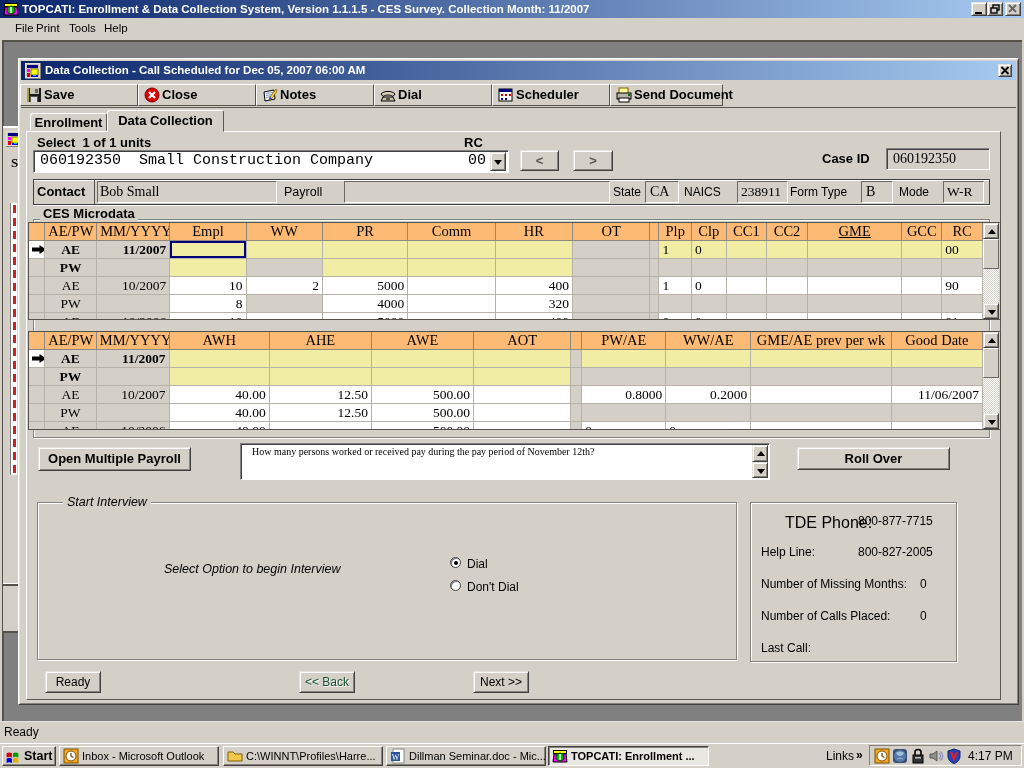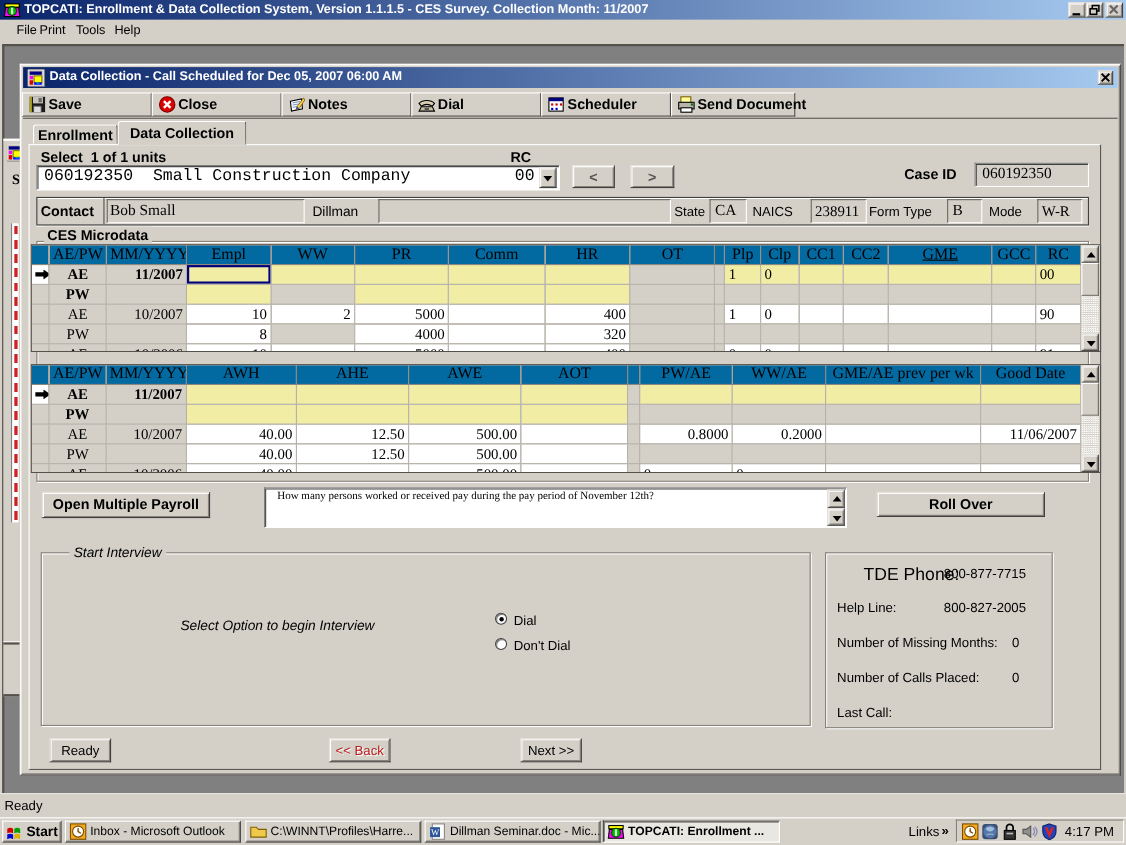--- a/index.html
+++ b/index.html
@@ -10,21 +10,21 @@
 .mono { font-family:"Liberation Mono", monospace; }
 .raised { border:1px solid; border-color:#ffffff #6c685f #6c685f #ffffff; background:#d4d0c8; }
 .btn3d { background:#d4d0c8; border:1px solid; border-color:#e6e3de #404040 #404040 #e6e3de;
   box-shadow: inset 1px 1px 0 #ffffff, inset -1px -1px 0 #87837b; }
 .sunk { border:1px solid; border-color:#808080 #ffffff #ffffff #808080;
   box-shadow: inset 1px 1px 0 #404040; }
 .etch { border:1px solid #87837b; box-shadow: inset 1px 1px 0 #fff, 1px 1px 0 #fff; }
 table { border-collapse:collapse; table-layout:fixed; }
 td { overflow:hidden; white-space:nowrap; font-family:"Liberation Serif",serif;
   height:18px; padding:0 3px; border:1px solid #b6b2aa; font-size:13.5px; }
-td.hd { background:#0369a1; text-align:center; border:1px solid #8c887f; font-size:14.5px; height:17px;}
+td.hd { background:#fdba74; text-align:center; border:1px solid #8c887f; font-size:14.5px; height:17px;}
 td.F { background:#d4d0c8; } td.Y { background:#f1eda5; } td.W { background:#ffffff; }
 td.r { text-align:right; } td.c { text-align:center; } td.bb { font-weight:bold; }
 .scrl { position:absolute; background:#d4d0c8; border:1px solid; border-color:#e8e5e0 #404040 #404040 #e8e5e0; box-shadow: inset 1px 1px 0 #fff, inset -1px -1px 0 #87837b;
   text-align:center; }
 .hatch { background-image: conic-gradient(#fff 0 25%, #d4d0c8 0 50%, #fff 0 75%, #d4d0c8 0); background-size:2px 2px; }
 .tbtn { position:absolute; top:746px; height:20px; background:#d4d0c8; border:1px solid;
   border-color:#ffffff #404040 #404040 #ffffff; box-shadow: inset -1px -1px 0 #87837b;
   display:flex; align-items:center; padding-left:3px; font-size:11px; white-space:nowrap; overflow:hidden;}
 .tbtn svg { margin-right:3px; flex:none;}
 </style></head><body>
@@ -162,21 +162,21 @@
 <div class="abs btn3d" style="left:520px;top:150px;width:39px;height:21px;text-align:center;line-height:19px;color:#555;font-size:13px;font-weight:bold;">&lt;</div>
 <div class="abs btn3d" style="left:573px;top:150px;width:40px;height:21px;text-align:center;line-height:19px;color:#555;font-size:13px;font-weight:bold;">&gt;</div>
 <div class="abs b" style="left:822px;top:151px;font-size:13px;">Case ID</div>
 <div class="abs sunk" style="left:886px;top:148px;width:104px;height:22px;"></div>
 <div class="abs serif" style="left:893px;top:151px;font-size:14px;">060192350</div>
 <div class="abs" style="left:33px;top:179px;width:957px;height:26px;background:#d4d0c8;border:1px solid #404040;box-shadow:0 1px 0 #fff, inset 0 1px 0 #fff;"></div>
 <div class="abs b" style="left:37px;top:184px;font-size:13px;">Contact</div>
 <div class="abs" style="left:94px;top:180px;width:1px;height:24px;background:#55524c;"></div>
 <div class="abs" style="left:97px;top:181px;width:180px;height:22px;background:#d4d0c8;border:1px solid;border-color:#6c685f #ffffff #ffffff #6c685f;"></div>
 <div class="abs serif" style="left:100px;top:184px;font-size:14px;">Bob Small</div>
-<div class="abs" style="left:284px;top:185px;font-size:12.5px;">Dillman</div>
+<div class="abs" style="left:284px;top:185px;font-size:12.5px;">Payroll</div>
 <div class="abs" style="left:344px;top:181px;width:266px;height:22px;background:#d4d0c8;border:1px solid;border-color:#6c685f #ffffff #ffffff #6c685f;"></div>
 <div class="abs" style="left:613px;top:185px;font-size:12px;">State</div>
 <div class="abs" style="left:645px;top:181px;width:34px;height:22px;background:#d4d0c8;border:1px solid;border-color:#6c685f #ffffff #ffffff #6c685f;"></div>
 <div class="abs serif" style="left:650px;top:184px;font-size:14px;text-align:right;">CA</div>
 <div class="abs" style="left:684px;top:185px;font-size:12px;">NAICS</div>
 <div class="abs" style="left:737px;top:181px;width:51px;height:22px;background:#d4d0c8;border:1px solid;border-color:#6c685f #ffffff #ffffff #6c685f;"></div>
 <div class="abs serif" style="left:741px;top:184px;font-size:13.5px;">238911</div>
 <div class="abs" style="left:790px;top:185px;font-size:12px;">Form Type</div>
 <div class="abs" style="left:861px;top:181px;width:32px;height:22px;background:#d4d0c8;border:1px solid;border-color:#6c685f #ffffff #ffffff #6c685f;"></div>
 <div class="abs serif" style="left:866px;top:184px;font-size:14px;">B</div>
@@ -449,21 +449,21 @@
 <div class="abs" style="left:761px;top:514px;font-size:16px;margin-left:24px;">TDE Phone:</div>
 <div class="abs" style="left:858px;top:514px;font-size:12px;">800-877-7715</div>
 <div class="abs" style="left:761px;top:545px;font-size:12px;">Help Line:</div>
 <div class="abs" style="left:858px;top:545px;font-size:12px;">800-827-2005</div>
 <div class="abs" style="left:761px;top:577px;font-size:12px;">Number of Missing Months:</div>
 <div class="abs" style="left:920px;top:577px;font-size:12px;">0</div>
 <div class="abs" style="left:761px;top:609px;font-size:12px;text-align:center;">Number of Calls Placed:</div>
 <div class="abs" style="left:920px;top:609px;font-size:12px;">0</div>
 <div class="abs" style="left:761px;top:641px;font-size:12px;">Last Call:</div>
 <div class="abs btn3d" style="left:45px;top:671px;width:56px;height:22px;text-align:center;line-height:20px;font-size:12px;">Ready</div>
-<div class="abs btn3d" style="left:299px;top:671px;width:56px;height:22px;text-align:center;line-height:20px;font-size:12px;color:#b91c1c;text-shadow:1px 1px 0 #fff;">&lt;&lt; Back</div>
+<div class="abs btn3d" style="left:299px;top:671px;width:56px;height:22px;text-align:center;line-height:20px;font-size:12px;color:#14532d;text-shadow:1px 1px 0 #fff;">&lt;&lt; Back</div>
 <div class="abs btn3d" style="left:473px;top:671px;width:56px;height:22px;text-align:center;line-height:20px;font-size:12px;">Next &gt;&gt;</div>
 <div class="abs" style="left:0;top:721px;width:1024px;height:22px;background:#d4d0c8;border-top:1px solid #e8e5e0;"></div>
 <div class="abs" style="left:4px;top:725px;font-size:12px;">Ready</div>
 <div class="abs" style="left:0;top:743px;width:1024px;height:25px;background:#d4d0c8;border-top:1px solid #fff;"></div>
 <div class="tbtn b" style="left:2px;width:54px;font-size:12.5px;padding-left:2px;"><svg width="16" height="16" viewBox="0 0 14 15">
       <path d="M1,5 C3,4 4,4 6,5 L6,9 C4,8 3,8 1,9 Z" fill="#d00000"></path>
       <path d="M7,5 C9,4 10,4 12,5 L12,9 C10,8 9,8 7,9 Z" fill="#00a000"></path>
       <path d="M1,10 C3,9 4,9 6,10 L6,14 C4,13 3,13 1,14 Z" fill="#0000d0"></path>
       <path d="M7,10 C9,9 10,9 12,10 L12,14 C10,13 9,13 7,14 Z" fill="#e0b000"></path>
     </svg>Start</div>

